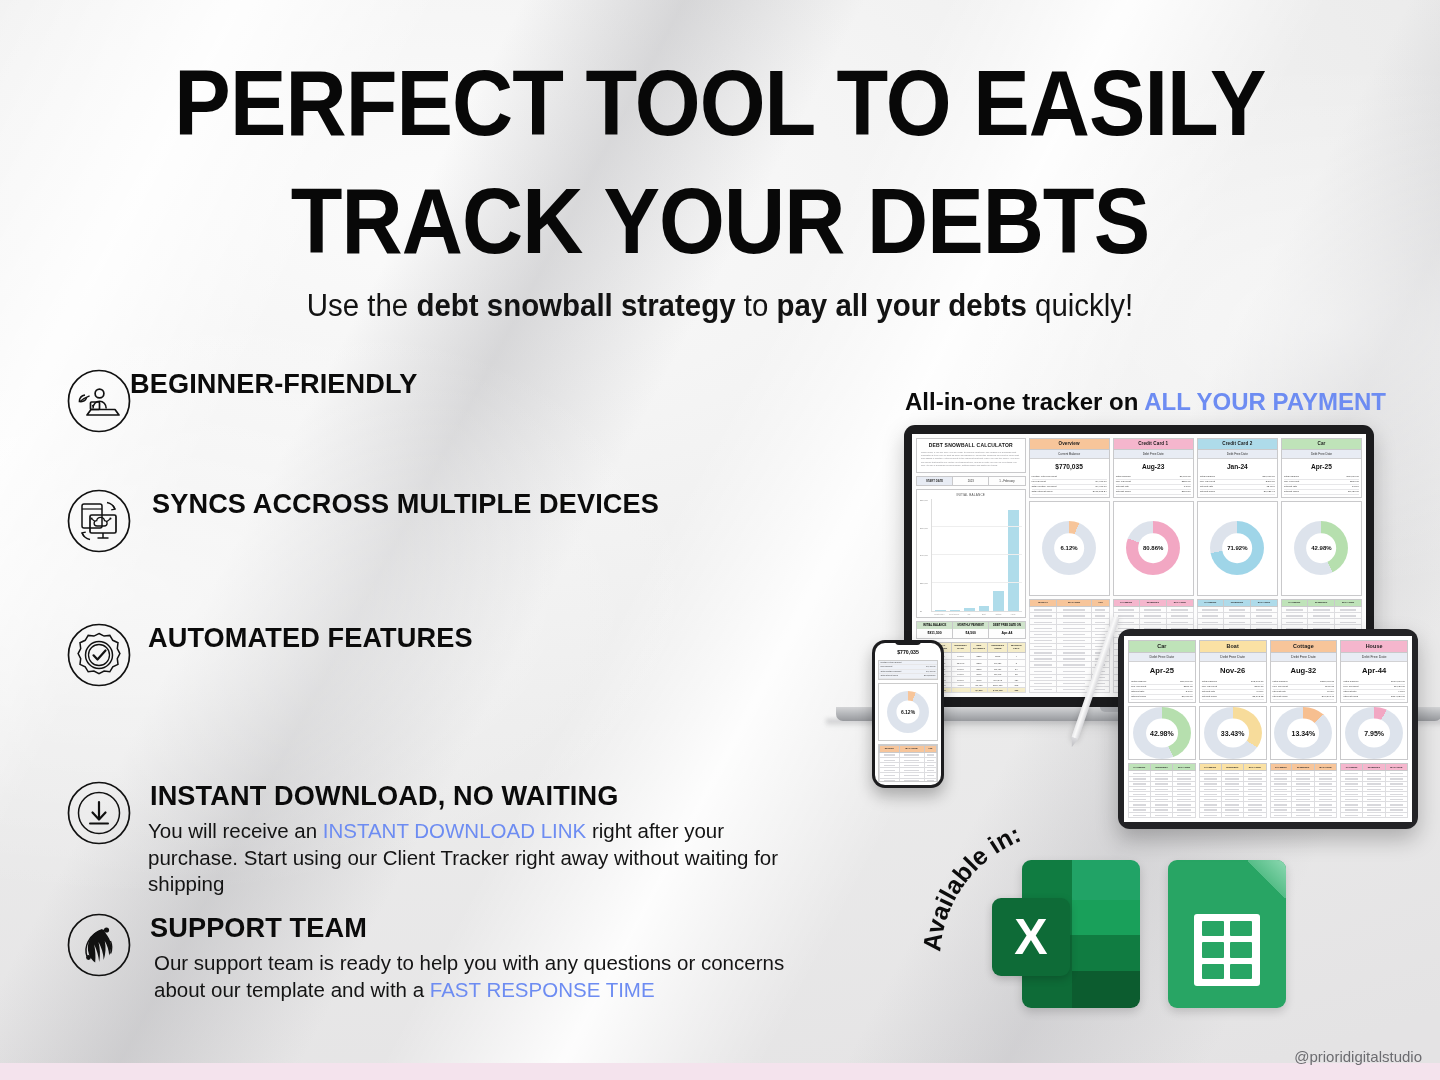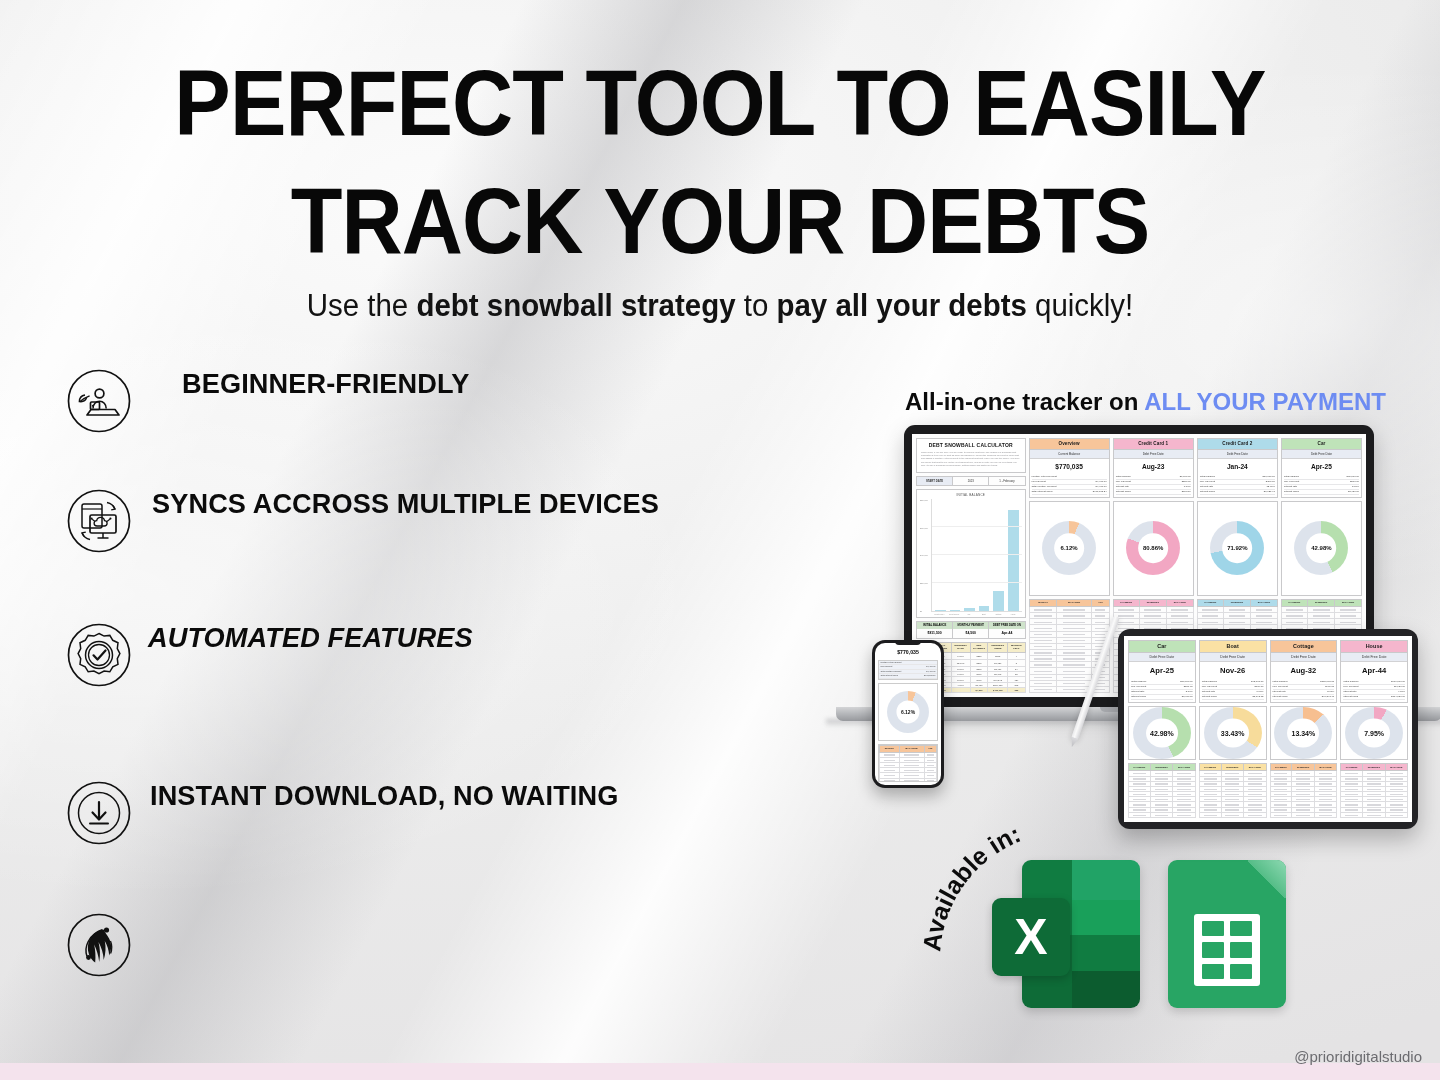--- a/index.html
+++ b/index.html
@@ -78,26 +78,26 @@
     font-family: "Liberation Sans Narrow", "Liberation Sans", sans-serif;
     font-size: 20.5px;
     line-height: 26.5px;
     color: #141414;
     max-width: 660px;
   }
   .hl { color: #6d8cf2; font-weight: normal; }
 
   
   .feat-0 { height: 114px; }
-  .feat-0 .f-body { margin-left: 116px; }
+  .feat-0 .f-body { margin-left: 64px; }
   .feat-0 .f-desc { margin-left: -5px; max-width: 640px; }
   .feat-1 { height: 128px; }
   .feat-1 .f-body { margin-left: 86px; }
   .feat-1 .f-desc { margin-left: 3px; max-width: 660px; }
-  .feat-2 { height: 152px; font-style: italic; }
+  .feat-2 { height: 152px; }
   .feat-2 .f-body { margin-left: 82px; }
   .feat-2 .f-desc { margin-left: -2px; max-width: 650px; }
   .feat-3 { height: 126px; }
   .feat-3 .f-body { margin-left: 84px; }
   .feat-3 .f-desc { margin-left: -2px; max-width: 660px; }
   .feat-4 { height: 110px; }
   .feat-4 .f-body { margin-left: 84px; }
   .feat-4 .f-desc { margin-left: 4px; max-width: 655px; }
 
   
@@ -401,33 +401,38 @@
         <svg viewBox="0 0 66 66" fill="none" stroke="#111" stroke-width="1.7">
           <circle cx="33" cy="33" r="30.5"></circle>
           <circle cx="33" cy="33" r="20.5" stroke-width="1.5"></circle>
           <path d="M33 22v17" stroke-width="2.2" stroke-linecap="round"></path>
           <path d="M26.5 32.5L33 39.5l6.5-7" stroke-width="2.2" stroke-linecap="round" stroke-linejoin="round"></path>
           <path d="M24 43.5h18" stroke-width="2" stroke-linecap="round"></path>
         </svg>
       </div>
       <div class="f-body">
         <div class="f-title">INSTANT DOWNLOAD, NO WAITING</div>
+        <div class="f-desc"><span>You will receive an </span><span class="hl">INSTANT DOWNLOAD LINK</span><span> right after your purchase. Start using our Client Tracker right away without waiting for shipping</span></div>
       </div>
     </div>
 
     <div class="feature feat-4">
       <div class="f-icon">
         <svg viewBox="0 0 66 66" fill="none" stroke="#111" stroke-width="1.7">
           <circle cx="33" cy="33" r="30.5"></circle>
           <path d="M36 17c-5 1.5-9.5 5-12 9.8-2.6 4.9-2.8 10.6-1 15.6 1.2 3.4 3.4 6.2 6.2 8 .6-6 .2-12-1-17.8 2.6 5.4 4.3 11.3 5 17.4 1.2-6.6 1-13.4-.7-19.9 3 5.4 4.8 11.5 5.2 17.8 2-6.1 2.4-12.7 1.1-19 2.6 4.4 4.1 9.4 4.4 14.5 2.6-5.2 2.6-11.6-.1-16.8C40.6 22.3 38.6 19.2 36 17z" fill="#111" stroke="none"></path>
           <circle cx="40.5" cy="18" r="2.6" fill="#111" stroke="none"></circle>
           <path d="M40.5 18c-8 .5-15 5-18.5 12-2.2 4.4-2.6 9.8-1 14.4" stroke-width="1.5"></path>
           <circle cx="22.5" cy="45.5" r="2.4" fill="#111" stroke="none"></circle>
           <path d="M44.5 29c1.6 4 1.6 8.6.1 12.6" stroke-width="1.3"></path>
         </svg>
+      </div>
+      <div class="f-body">
+        <div class="f-title">SUPPORT TEAM</div>
+        <div class="f-desc"><span>Our support team is ready to help you with any questions or concerns about our template and with a </span><span class="hl">FAST RESPONSE TIME</span></div>
       </div>
     </div>
   </div>
 
   <div class="right-head">
     <span>All-in-one tracker on </span><span class="blue">ALL YOUR PAYMENT</span>
   </div>
 
   <div class="devices">
 

